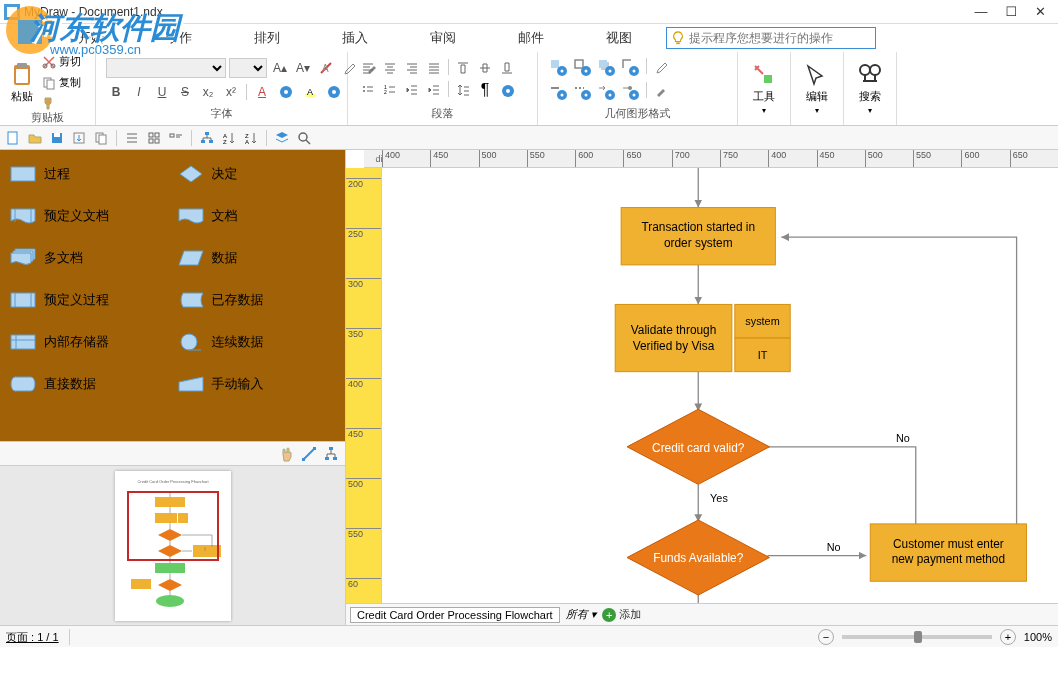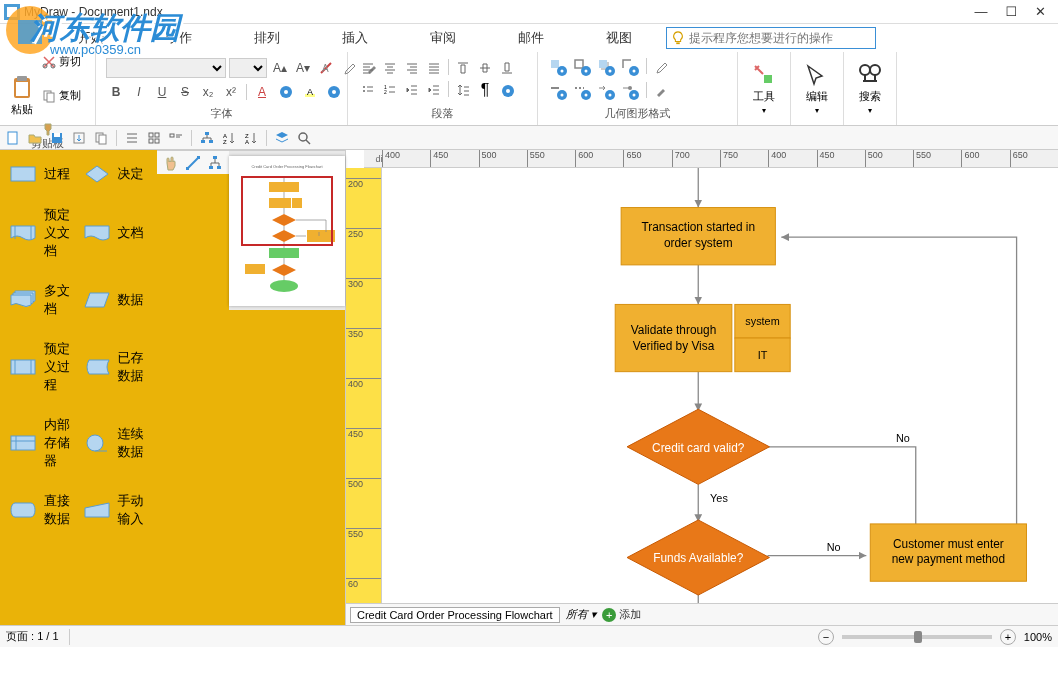--- a/index.html
+++ b/index.html
@@ -21,21 +21,21 @@
 .searchbox svg { width: 14px; height: 14px; margin-right: 4px; }
 .searchbox input { border: none; outline: none; font-size: 12px; flex: 1; color: #888; }
 
 .ribbon { height: 74px; background: #fff; border-bottom: 1px solid #ccc; display: flex; }
 .ribbon-group { border-right: 1px solid #ddd; padding: 2px 6px; display: flex; flex-direction: column; }
 .ribbon-group-content { flex: 1; display: flex; align-items: center; }
 .ribbon-group-label { font-size: 11px; text-align: center; color: #555; padding-bottom: 2px; }
 .paste-btn { display: flex; flex-direction: column; align-items: center; cursor: pointer; padding: 2px; }
 .paste-btn svg { width: 28px; height: 28px; }
 .paste-btn span { font-size: 11px; }
-.clip-small { display: flex; flex-direction: column; gap: 19px; margin-left: 4px; font-size: 11px; }
+.clip-small { display: flex; flex-direction: column; gap: 6px; margin-left: 4px; font-size: 11px; }
 .clip-small div { display: flex; align-items: center; gap: 3px; cursor: pointer; }
 .clip-small svg { width: 14px; height: 14px; }
 
 .font-group { display: flex; flex-direction: column; gap: 4px; padding: 4px; }
 .font-row { display: flex; gap: 3px; align-items: center; }
 .font-select { border: 1px solid #ccc; height: 20px; font-size: 11px; }
 .fs1 { width: 120px; }
 .fs2 { width: 38px; }
 .font-btn { width: 20px; height: 20px; display: flex; align-items: center; justify-content: center; cursor: pointer; font-size: 12px; color: #555; }
 
@@ -47,21 +47,21 @@
 
 .tall-btn { display: flex; flex-direction: column; align-items: center; justify-content: center; padding: 4px 8px; cursor: pointer; }
 .tall-btn svg { width: 24px; height: 24px; }
 .tall-btn span { font-size: 11px; margin-top: 2px; }
 
 .toolbar2 { height: 24px; background: #f7f7f7; border-bottom: 1px solid #ccc; display: flex; align-items: center; padding: 0 4px; gap: 4px; }
 .tb2-btn { width: 18px; height: 18px; display: flex; align-items: center; justify-content: center; cursor: pointer; }
 .tb2-btn svg { width: 14px; height: 14px; }
 
 .main { display: flex; height: 475px; }
-.sidebar { width: 346px; border-right: 1px solid #ccc; display: flex; flex-direction: row; background: #eab308; }
+.sidebar { width: 346px; border-right: 1px solid #ccc; display: flex; flex-direction: column; background: #a16207; }
 .shape-palette { flex: 1; overflow-y: auto; padding: 8px; }
 .shape-grid { display: grid; grid-template-columns: 1fr 1fr; gap: 10px 6px; }
 .shape-item { display: flex; align-items: center; gap: 8px; cursor: pointer; font-size: 13px; padding: 6px 2px; }
 .shape-icon { width: 26px; height: 20px; flex-shrink: 0; }
 .overview-bar { height: 24px; border-top: 1px solid #ccc; display: flex; align-items: center; justify-content: flex-end; padding: 0 6px; gap: 6px; background: #f7f7f7; }
 .overview-bar svg { width: 16px; height: 16px; cursor: pointer; }
 .overview { height: 160px; border-top: 1px solid #ccc; background: #e8e8e8; display: flex; align-items: center; justify-content: center; }
 .overview-page { width: 116px; height: 150px; background: #fff; box-shadow: 0 0 3px rgba(0,0,0,0.3); position: relative; }
 .overview-viewport { position: absolute; border: 2px solid #c62828; top: 20px; left: 12px; width: 92px; height: 70px; }
 
@@ -75,21 +75,21 @@
 .canvas { position: absolute; top: 18px; left: 36px; right: 0; bottom: 22px; background: #fff; overflow: hidden; }
 .canvas svg { width: 100%; height: 100%; }
 
 .sheet-tabs { position: absolute; bottom: 0; left: 0; right: 0; height: 22px; background: #f7f7f7; border-top: 1px solid #ccc; display: flex; align-items: center; padding-left: 4px; font-size: 11px; gap: 6px; }
 .sheet-tab { border: 1px solid #aaa; background: #fff; padding: 1px 6px; cursor: pointer; }
 .sheet-all { cursor: pointer; font-style: italic; }
 .sheet-add { display: flex; align-items: center; gap: 3px; cursor: pointer; color: #333; }
 .sheet-add-icon { width: 14px; height: 14px; background: #3a9c3a; border-radius: 50%; color: #fff; display: flex; align-items: center; justify-content: center; font-size: 11px; }
 
 .statusbar { height: 22px; background: #f7f7f7; border-top: 1px solid #ccc; display: flex; align-items: center; font-size: 11px; padding: 0 6px; }
-.status-left { flex: 1; display: flex; align-items: flex-start; gap: 8px; }
+.status-left { flex: 1; display: flex; align-items: flex-end; gap: 8px; text-decoration: underline; }
 .status-right { display: flex; align-items: center; gap: 8px; }
 .zoom-slider { width: 150px; height: 4px; background: #ccc; position: relative; }
 .zoom-handle { position: absolute; top: -4px; left: 72px; width: 8px; height: 12px; background: #888; border-radius: 2px; }
 .zoom-btn { width: 16px; height: 16px; border: 1px solid #aaa; border-radius: 50%; display: flex; align-items: center; justify-content: center; cursor: pointer; font-size: 11px; }
 
 .sep { width: 1px; height: 16px; background: #ccc; margin: 0 2px; }
 </style>
 </head>
 <body>
 

